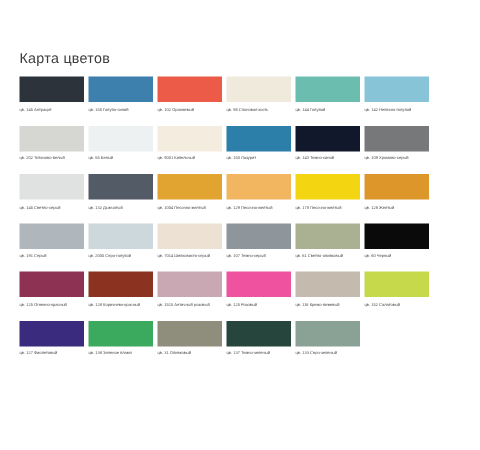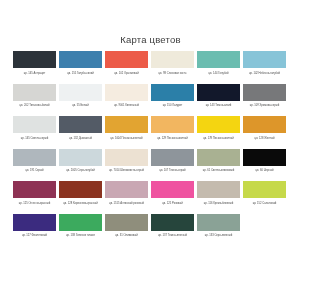--- a/index.html
+++ b/index.html
@@ -13,21 +13,20 @@
     font-family: "Liberation Sans", sans-serif;
     overflow: hidden;
   }
   #chart-root {
     position: relative;
     width: 300px;
     height: 300px;
     box-sizing: border-box;
     padding: 34px 12px 0 13px;
     background: #ffffff;
-    text-align: center;
   }
   #page-title {
     font-size: 9.5px;
     color: #3c3c3c;
     letter-spacing: 0.2px;
     margin: 0 0 5px 0;
     font-weight: 400;
     line-height: 12px;
     white-space: nowrap;
   }

